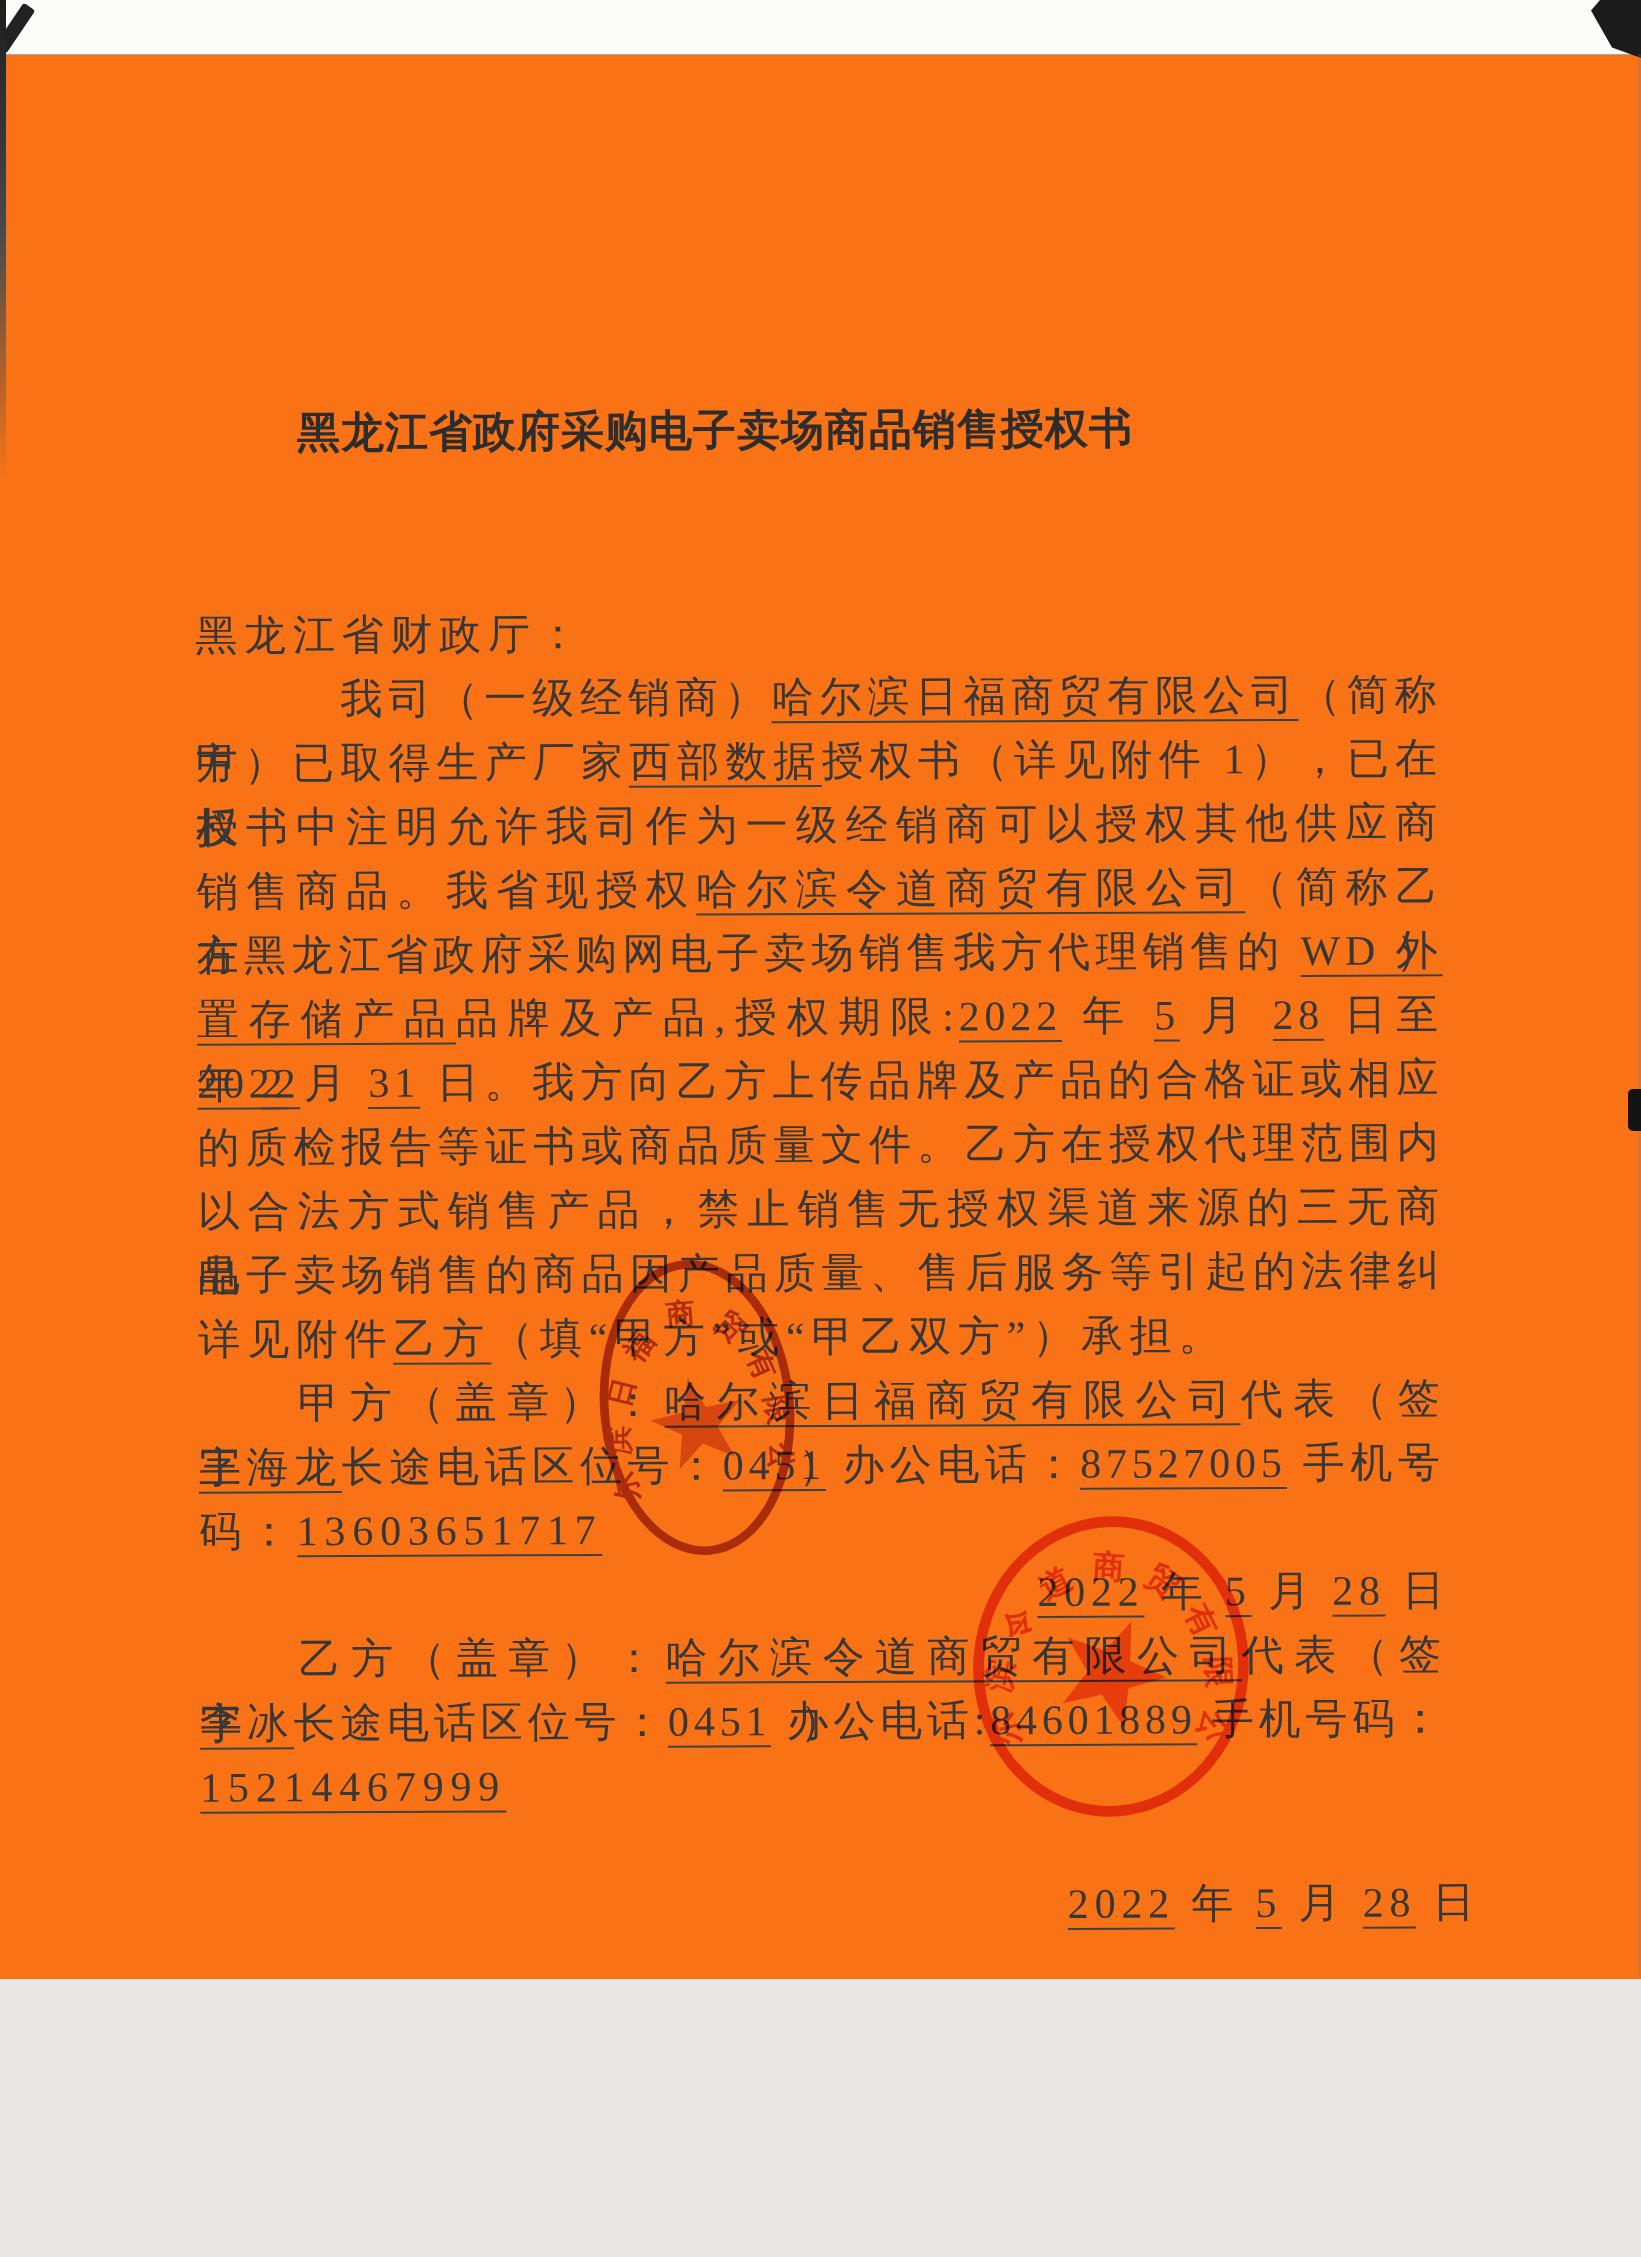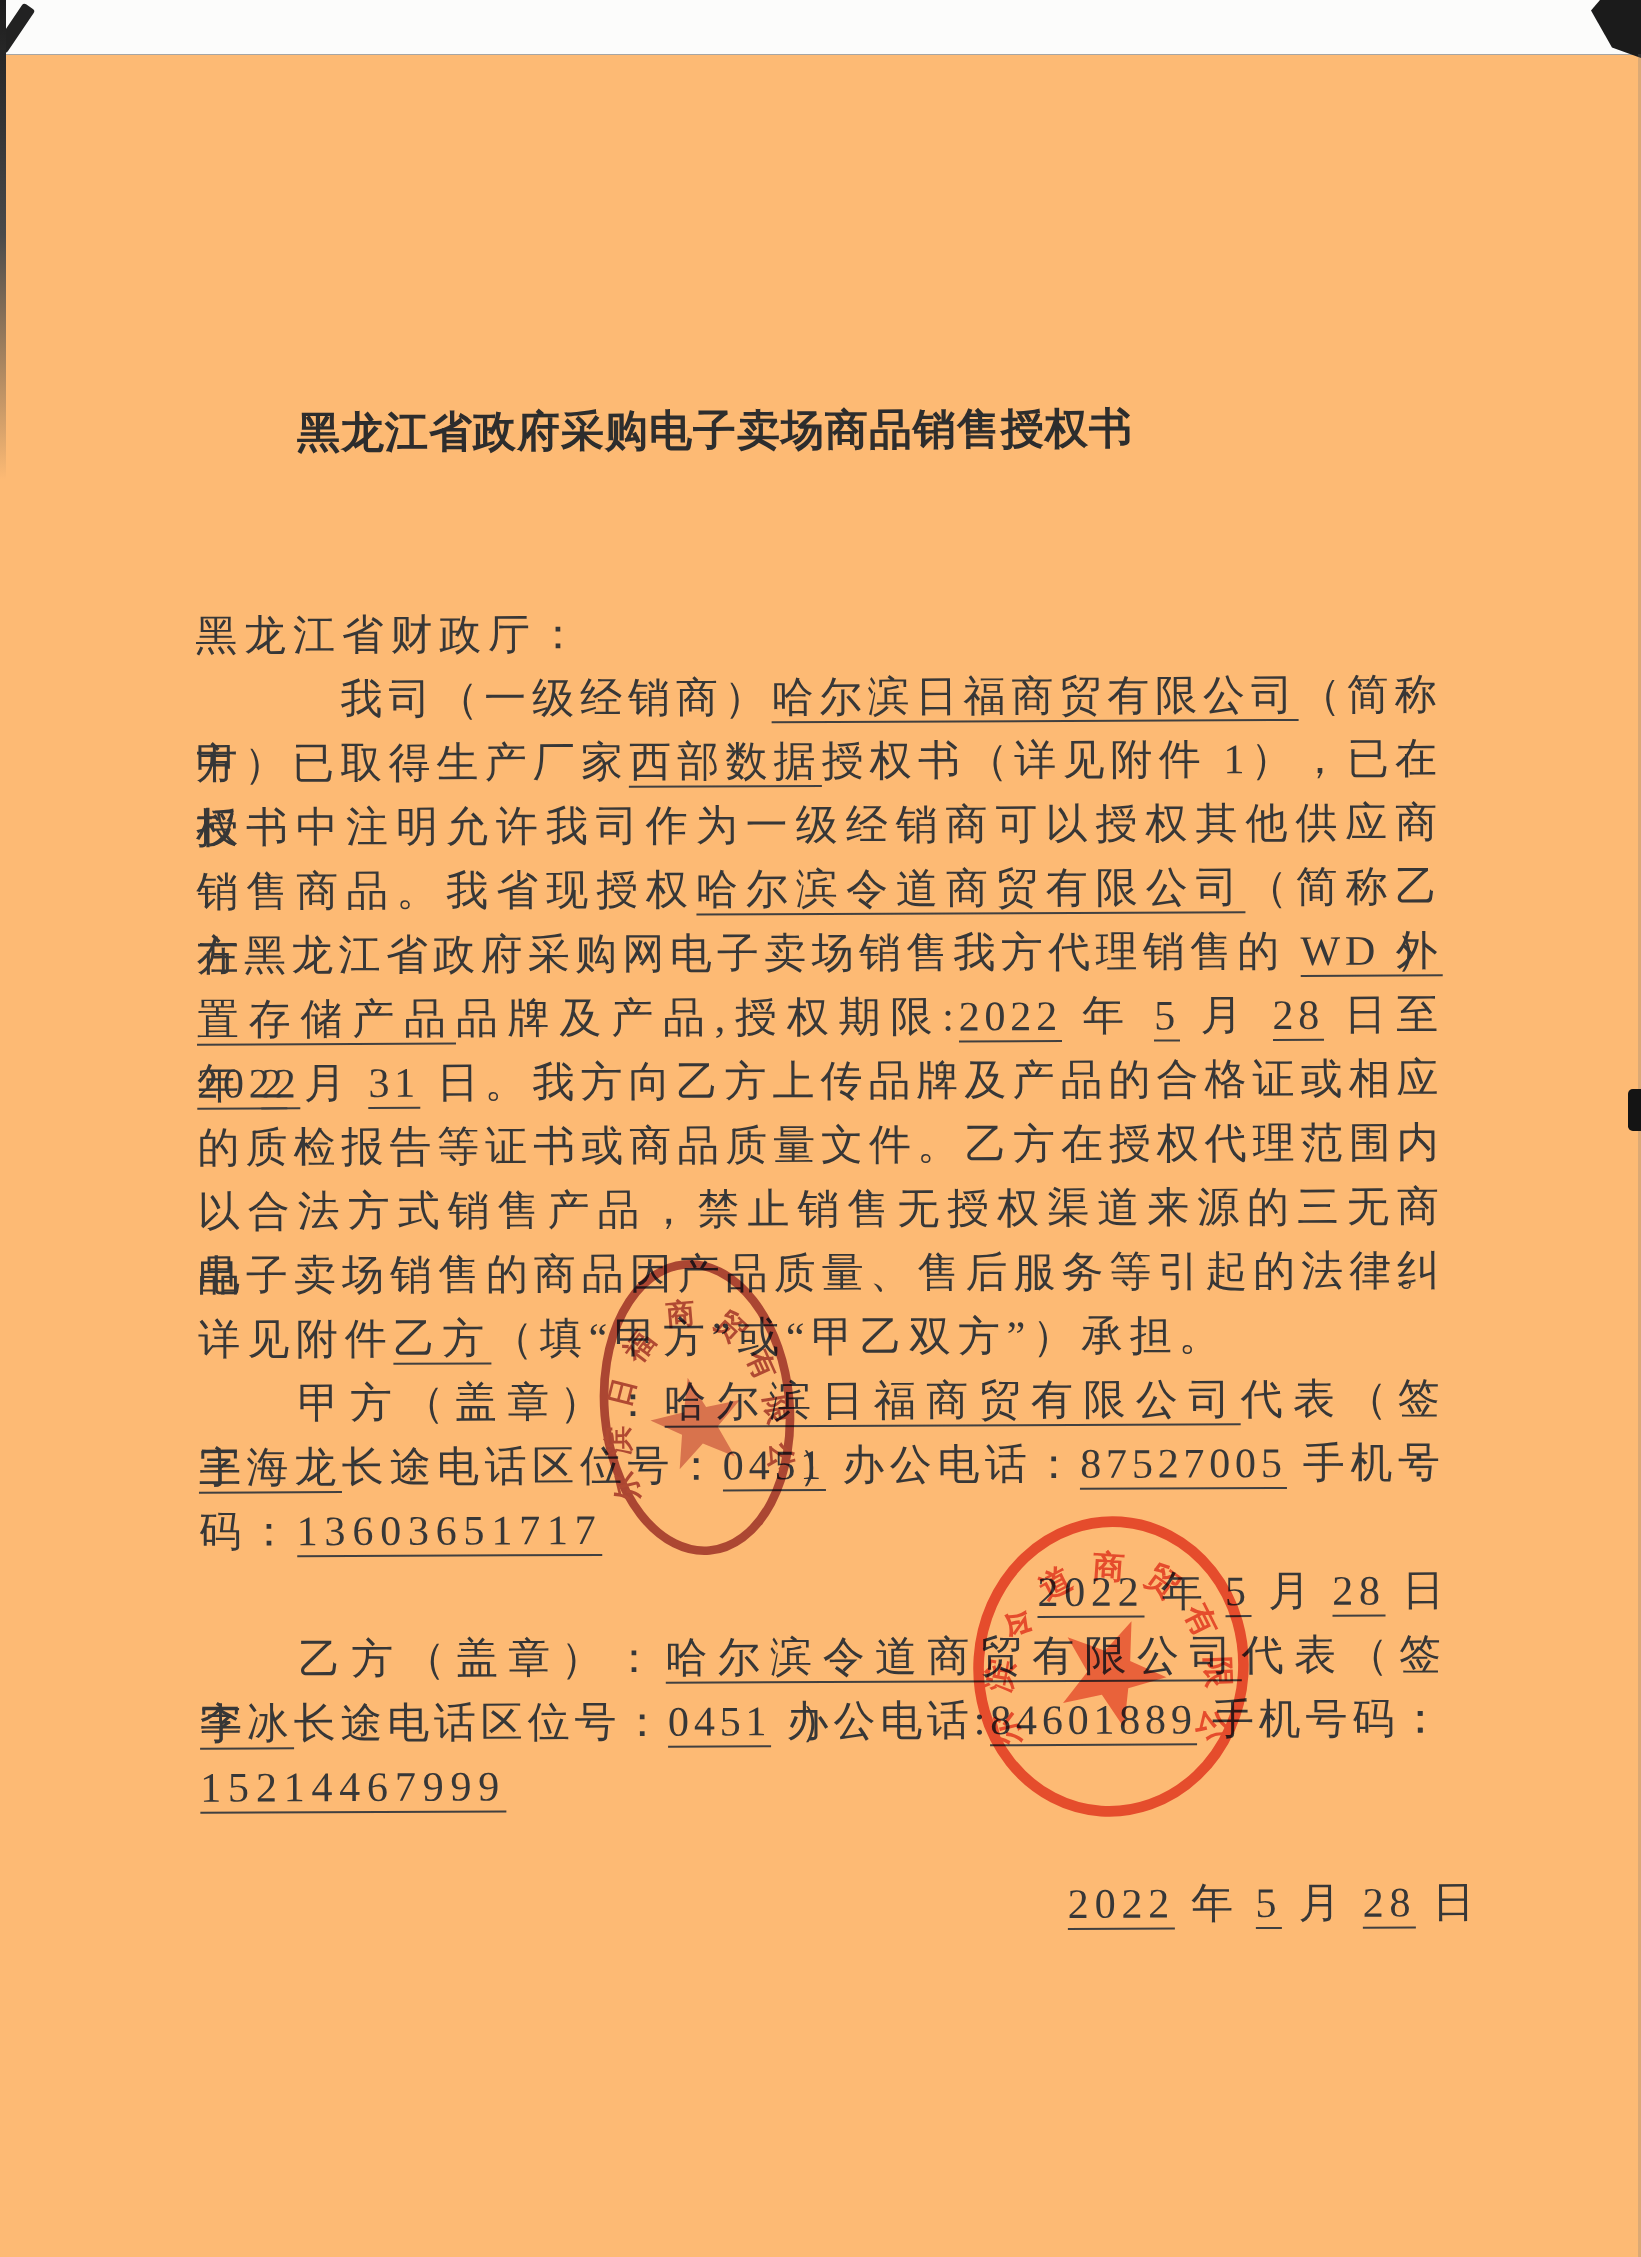--- a/index.html
+++ b/index.html
@@ -1,18 +1,18 @@
 <!DOCTYPE html>
 <html><head>
 <meta charset="utf-8">
 <style>
   html,body { margin:0; padding:0; background:#e9e8e6; }
   .page {
-    position:relative; width:1641px; height:2257px;
-    background:#fdba74; overflow:hidden;
+    position:relative; width:1641px; height:1979px;
+    background:#f97316; overflow:hidden;
     font-family:"Liberation Serif", serif; color:#373737;
   }
   
   .scan-top   { position:absolute; left:0; top:0; right:0; height:54px; background:#fcfcfb;
                 border-bottom:1.9px solid rgba(95,95,95,.55); }
   .corner-tl  { position:absolute; left:7.7px; top:1.9px; width:13.5px; height:52px; background:#222;
                 transform:rotate(34deg); border-radius:2.9px; }
   .corner-tr  { position:absolute; right:0; top:0; width:50px; height:58px; background:#1b1b1b;
                 clip-path:polygon(18% 0, 100% 0, 100% 100%, 42% 82%, 0 18%); }
   .edge-l     { position:absolute; left:0; top:0; width:5.8px; height:521px;

